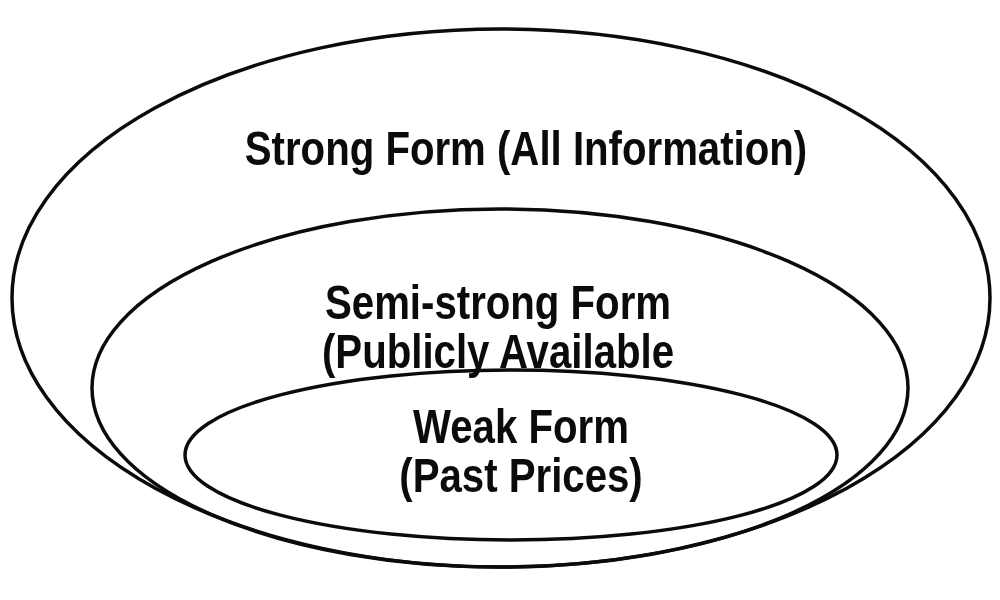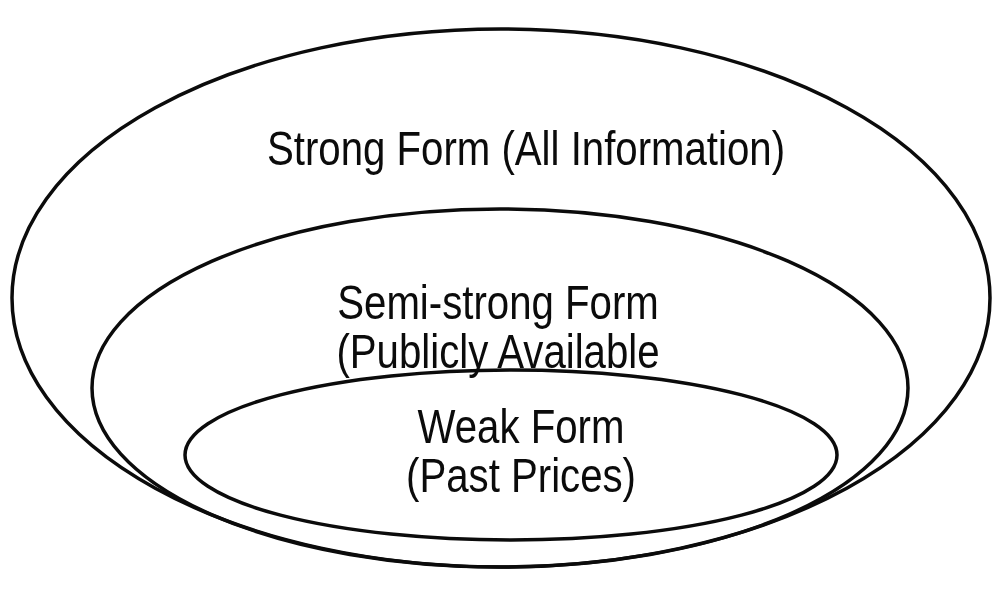--- a/index.html
+++ b/index.html
@@ -7,20 +7,21 @@
     padding: 0;
     background: #ffffff;
   }
   .stage {
     position: relative;
     width: 1000px;
     height: 600px;
     background: #ffffff;
     overflow: hidden;
     font-family: "Liberation Sans", sans-serif;
+    font-weight: bold;
   }
   .stage svg {
     position: absolute;
     left: 0;
     top: 0;
   }
   .label {
     position: absolute;
     transform: translate(-50%, -50%) scaleX(0.82);
     white-space: nowrap;

